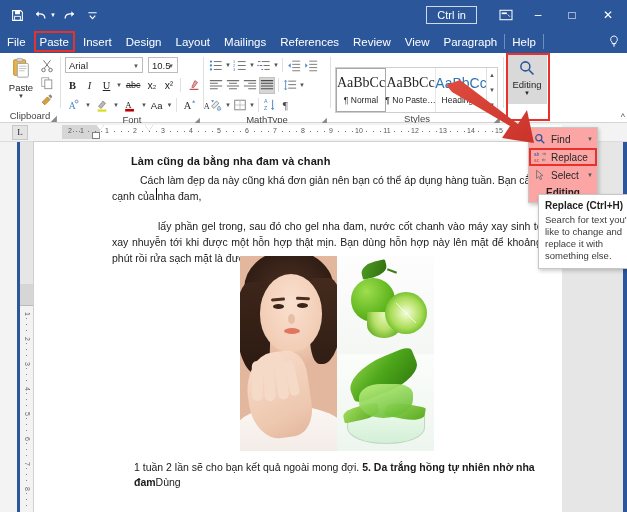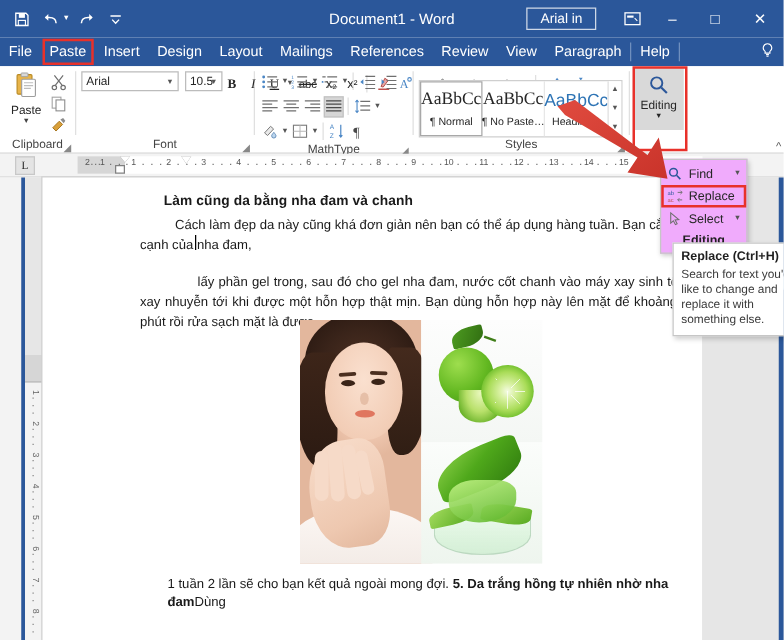--- a/index.html
+++ b/index.html
@@ -365,21 +365,21 @@
     background:linear-gradient(180deg, rgba(235,250,235,.9), rgba(210,238,212,.95));
     border-radius:0 0 48% 48%;
     border:1px solid rgba(180,210,185,.8); border-top:none;
   }
   .aloe-slice{
     position:absolute; background:linear-gradient(140deg,#a6dd60,#54a81e); border-radius:50% 10% 50% 10%;
   }
 
   
   .menu{
-    position:absolute; left:528px; top:127px; width:70px; background:#f0abfc;
+    position:absolute; left:528px; top:127px; width:70px; background:#fca5a5;
     border:1px solid #c6c6c6; box-shadow:1px 2px 4px rgba(0,0,0,.22);
     padding:2px 0;
   }
   .mi{
     height:18px; display:flex; align-items:center; gap:4px; padding:0 4px;
     font-size:10px; color:#262626; position:relative;
   }
   .mi .mic{ width:14px;height:14px; display:flex;align-items:center;justify-content:center; }
   .mi .marrow{ margin-left:auto; font-size:6px; color:#555; }
   .mi-highlight{
@@ -426,24 +426,23 @@
           <path d="M12 2.5L15.6 6 12 9.5z" fill="#fff"></path>
         </svg>
     </div>
     <div class="qat-btn">
       <svg width="11" height="11" viewBox="0 0 12 12">
           <path d="M1.5 3h9M3 6.2l3 3.2 3-3.2" stroke="#fff" stroke-width="1.2" fill="none"></path>
         </svg>
     </div>
   </div>
 
-  <div class="title-center">Document1  -  Word</div>
 
   <div class="title-right">
-    <button class="signin">Arial in</button>
+    <button class="signin">Ctrl in</button>
     <div class="ribbon-display">
       <svg width="14" height="12" viewBox="0 0 16 14">
           <rect x="1" y="1.5" width="14" height="11" fill="none" stroke="#fff" stroke-width="1.2"></rect>
           <rect x="3" y="4" width="6" height="2" fill="#fff"></rect>
           <path d="M10 6.5l2.5 2.5" stroke="#fff" stroke-width="1"></path>
         </svg>
     </div>
     <div class="wbtn">–</div>
     <div class="wbtn">□</div>
     <div class="wbtn close">✕</div>
@@ -540,21 +539,21 @@
       </div>
     </div>
     <div class="grp-label">
       <span>Clipboard</span>
       <span class="dlg">◢</span>
     </div>
   </div>
   <div class="grp-div"></div>
 
   <div class="grp fontgrp">
-    <div class="grp-body" style="flex-direction:row; padding-top:3px;">
+    <div class="grp-body" style="flex-direction:column; padding-top:3px;">
       <div class="fontrow">
         <div class="fontname">
           <span>Arial</span>
           <span class="cb-caret">▼</span>
         </div>
         <div class="fontsize">
           <span>10.5</span>
           <span class="cb-caret">▼</span>
         </div>
       </div>
@@ -724,21 +723,21 @@
       </div>
     </div>
     <div class="grp-label">
       <span>MathType</span>
       <span class="dlg">◢</span>
     </div>
   </div>
   <div class="grp-div"></div>
 
   <div class="grp stylegrp">
-    <div class="grp-body" style="padding-top:4px;align-items:flex-end;">
+    <div class="grp-body" style="padding-top:14px;">
       <div class="gallery">
         <div class="stile sel">
           <div class="stile-prev">AaBbCс</div>
           <div class="stile-name">¶ Normal</div>
         </div>
         <div class="stile">
           <div class="stile-prev">AaBbCс</div>
           <div class="stile-name">¶ No Paste…</div>
         </div>
         <div class="stile" style="border-right:none;">

